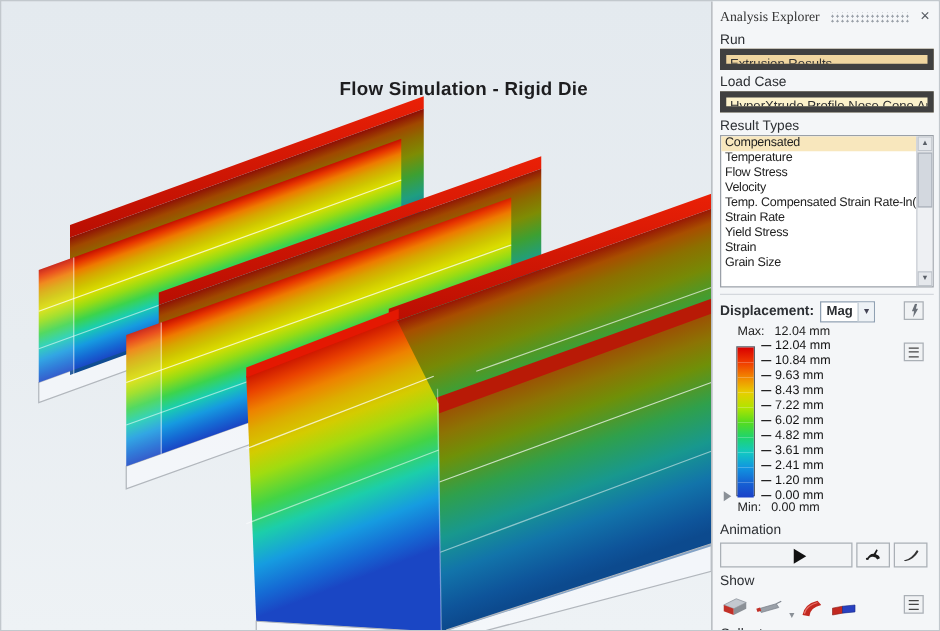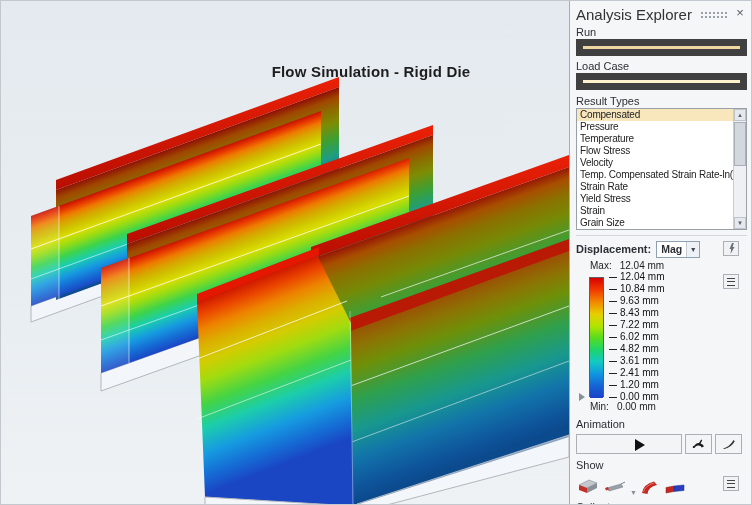--- a/index.html
+++ b/index.html
@@ -4,25 +4,25 @@
 <style>
   html,body{margin:0;padding:0;background:#dfe4e8;}
   *{box-sizing:border-box;font-family:"Liberation Sans",sans-serif;}
   #app{position:relative;width:752px;height:505px;overflow:hidden;background:linear-gradient(180deg,#e4eaef 0%,#e8edf1 55%,#eef2f5 100%);border:1px solid #c2c8cd;}
   
   #viewport{position:absolute;left:0;top:0;width:568px;height:505px;}
   #scene-title{position:absolute;left:210px;top:62px;width:320px;text-align:center;font-size:15px;font-weight:bold;color:#1d1d1f;letter-spacing:0.2px;}
   
   #panel{position:absolute;left:568px;top:0;width:184px;height:505px;background:#f4f6f8;border-left:1px solid #a9aeb4;border-bottom:1px solid #a9aeb4;padding:4px 6px 0 6px;font-size:11px;color:#2c2f33;}
   .titlebar{display:flex;align-items:center;height:18px;margin-bottom:2px;}
-  .titlebar .t{font-size:15px;color:#333;white-space:nowrap;}
+  .titlebar .t{font-size:11px;color:#333;white-space:nowrap;font-family:Liberation Serif, serif;}
   .grip{flex:1;height:8px;margin:0 6px 0 8px;background-image:radial-gradient(circle,#9aa1a9 0.8px,rgba(0,0,0,0) 1px);background-size:4px 4px;background-position:0 1px;}
   .closex{width:14px;height:14px;line-height:12px;text-align:center;color:#5a5f66;font-size:13px;cursor:default;}
   .lbl{height:14px;line-height:14px;color:#2c2f33;}
-  .field{height:17px;line-height:15px;border:7px solid #404040;padding:0 3px;font-size:10.5px;color:#333;white-space:nowrap;overflow:hidden;}
+  .field{height:17px;line-height:15px;border:5px solid #404040;padding:0 3px;font-size:10.5px;color:#333;white-space:nowrap;overflow:hidden;}
   .field.run{background:#f0d6a0;margin-bottom:3px;}
   .field.loadcase{background:#fcf2cb;margin-bottom:4px;}
   
   .listbox{position:relative;height:122px;border:1px solid #9aa0a8;background:#fff;overflow:hidden;margin-bottom:5px;}
   .listbody{position:absolute;left:0;top:0;right:13px;bottom:0;}
   .list-item{height:12px;line-height:12px;padding-left:3px;font-size:10px;letter-spacing:-0.2px;white-space:nowrap;color:#222;}
   .list-item.selected{background:#f8e7bd;}
   .vscroll{position:absolute;right:0;top:0;width:13px;bottom:0;background:#eef0f3;border-left:1px solid #c9cdd3;}
   .sbtn{height:12px;background:#e5e8ec;border:1px solid #bfc4cb;font-size:6px;line-height:10px;text-align:center;color:#5a6068;}
   .sbtn.down{position:absolute;bottom:0;left:0;right:0;}
@@ -210,21 +210,20 @@
     <div class="lbl">Run</div>
     <div class="field run">Extrusion Results</div>
 
     <div class="lbl">Load Case</div>
     <div class="field loadcase">HyperXtrude Profile Nose Cone Analysis</div>
 
     <div class="lbl">Result Types</div>
     <div class="listbox">
       <div class="listbody">
           <div class="list-item selected">Compensated</div>
-          <div class="list-item">Pressure</div>
           <div class="list-item">Temperature</div>
           <div class="list-item">Flow Stress</div>
           <div class="list-item">Velocity</div>
           <div class="list-item">Temp. Compensated Strain Rate-ln(Z)</div>
           <div class="list-item">Strain Rate</div>
           <div class="list-item">Yield Stress</div>
           <div class="list-item">Strain</div>
           <div class="list-item">Grain Size</div>
         </div>
       <div class="vscroll">

